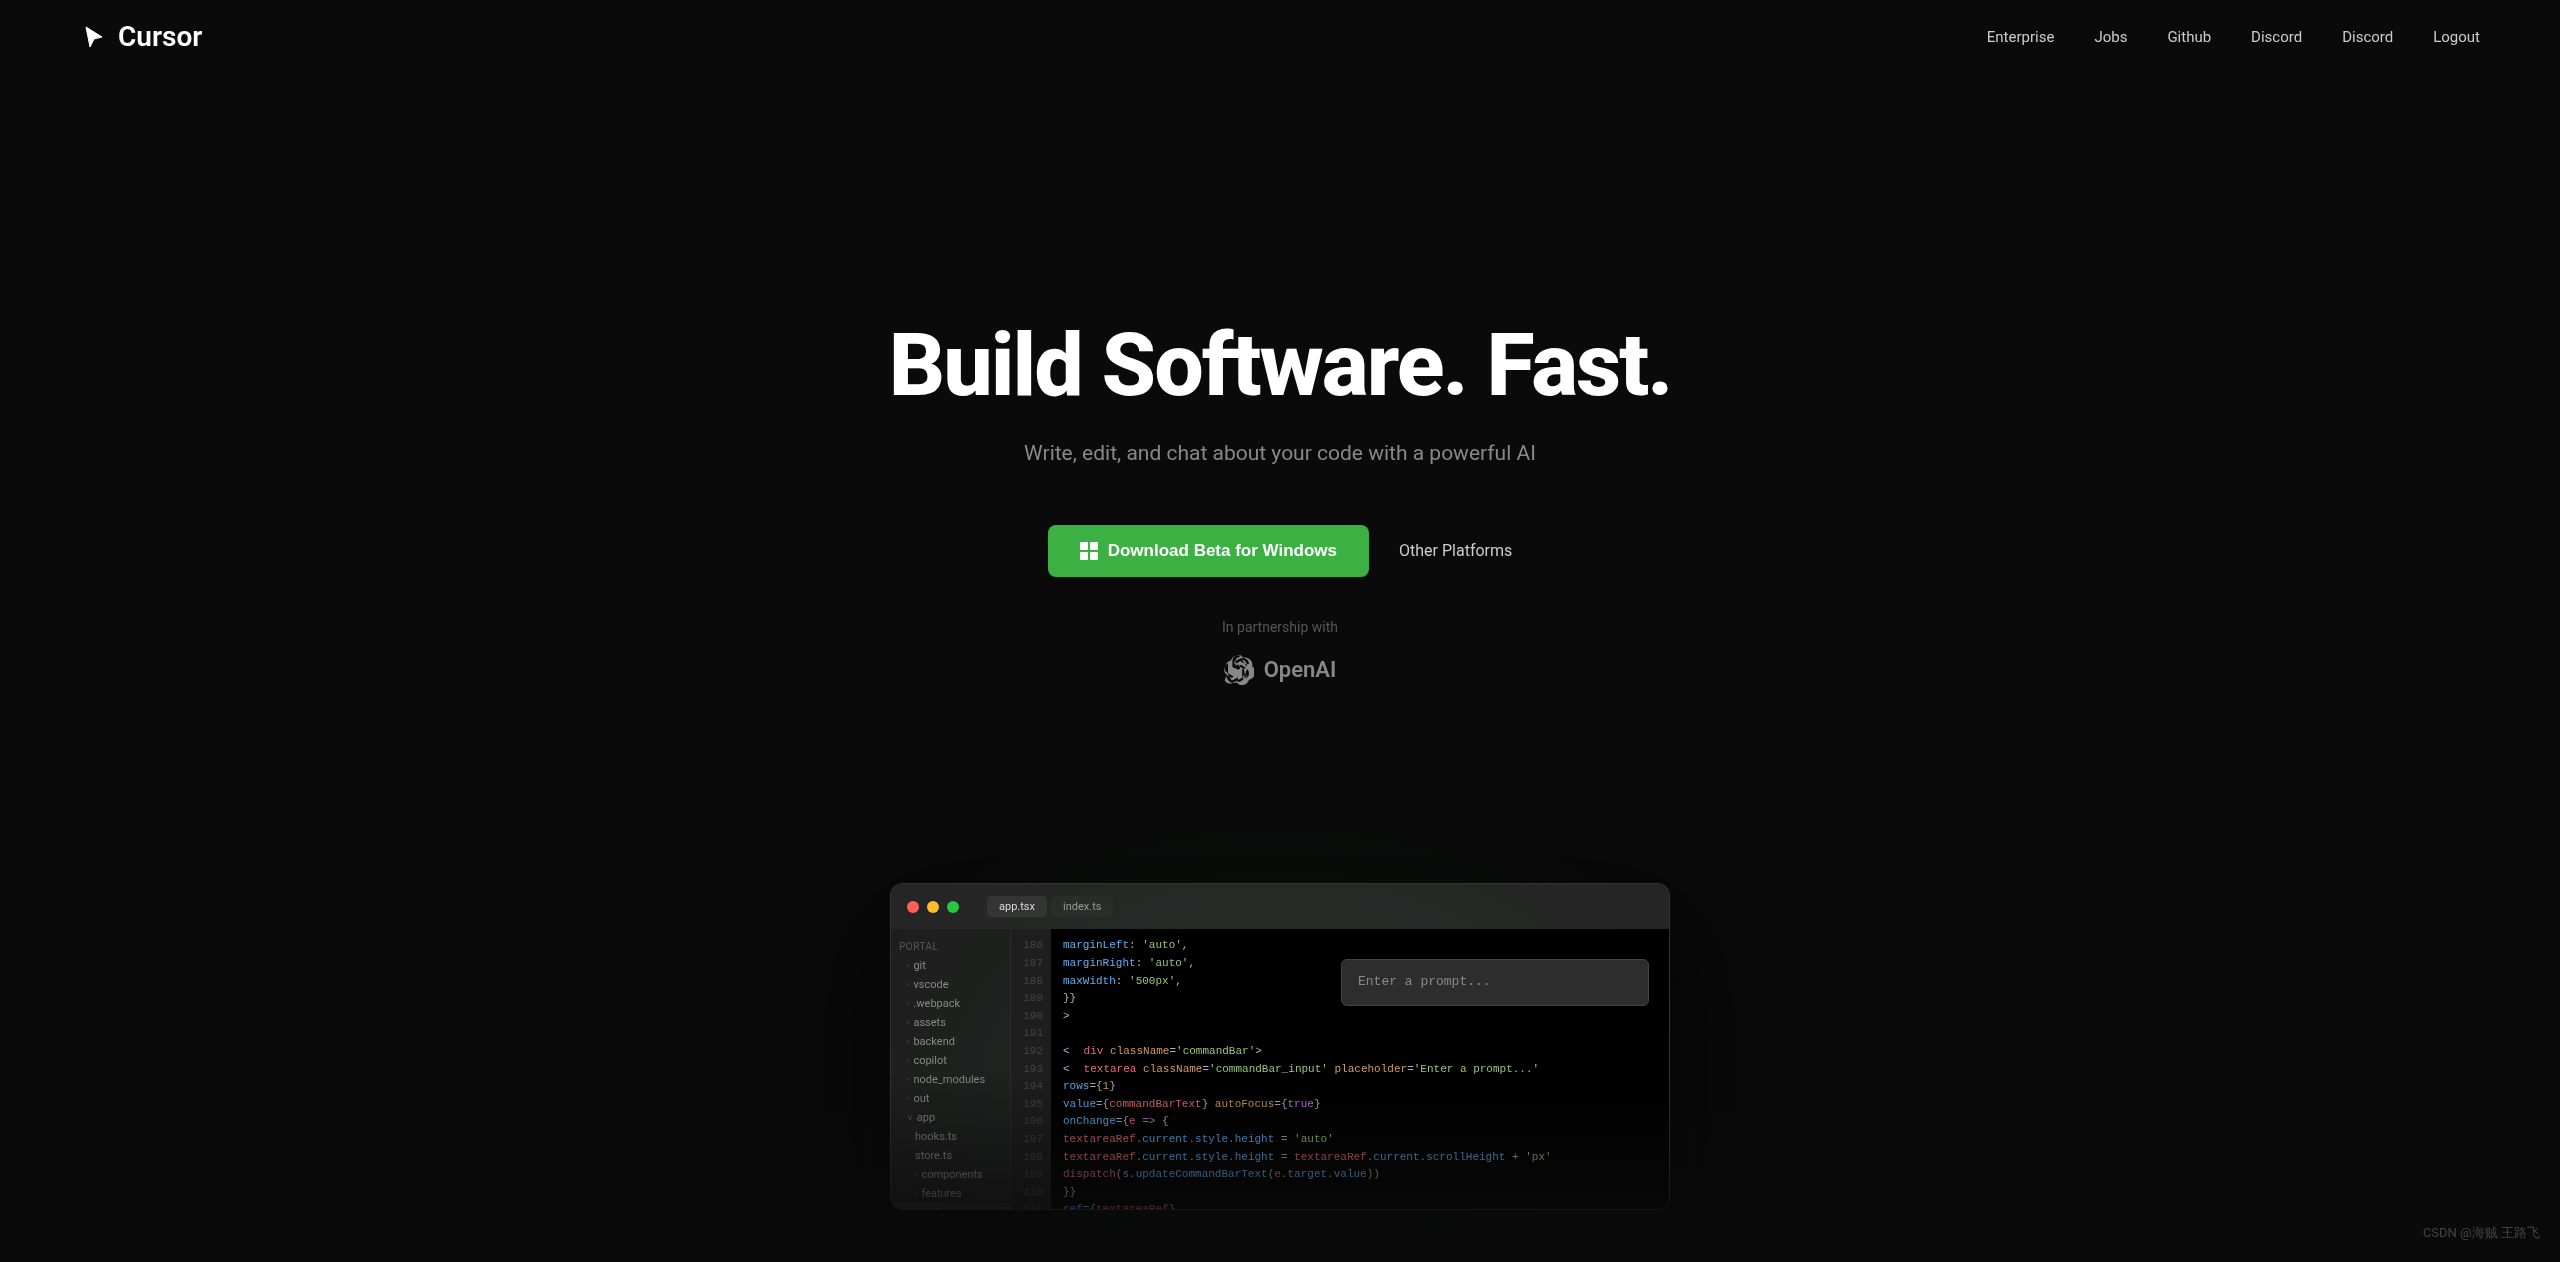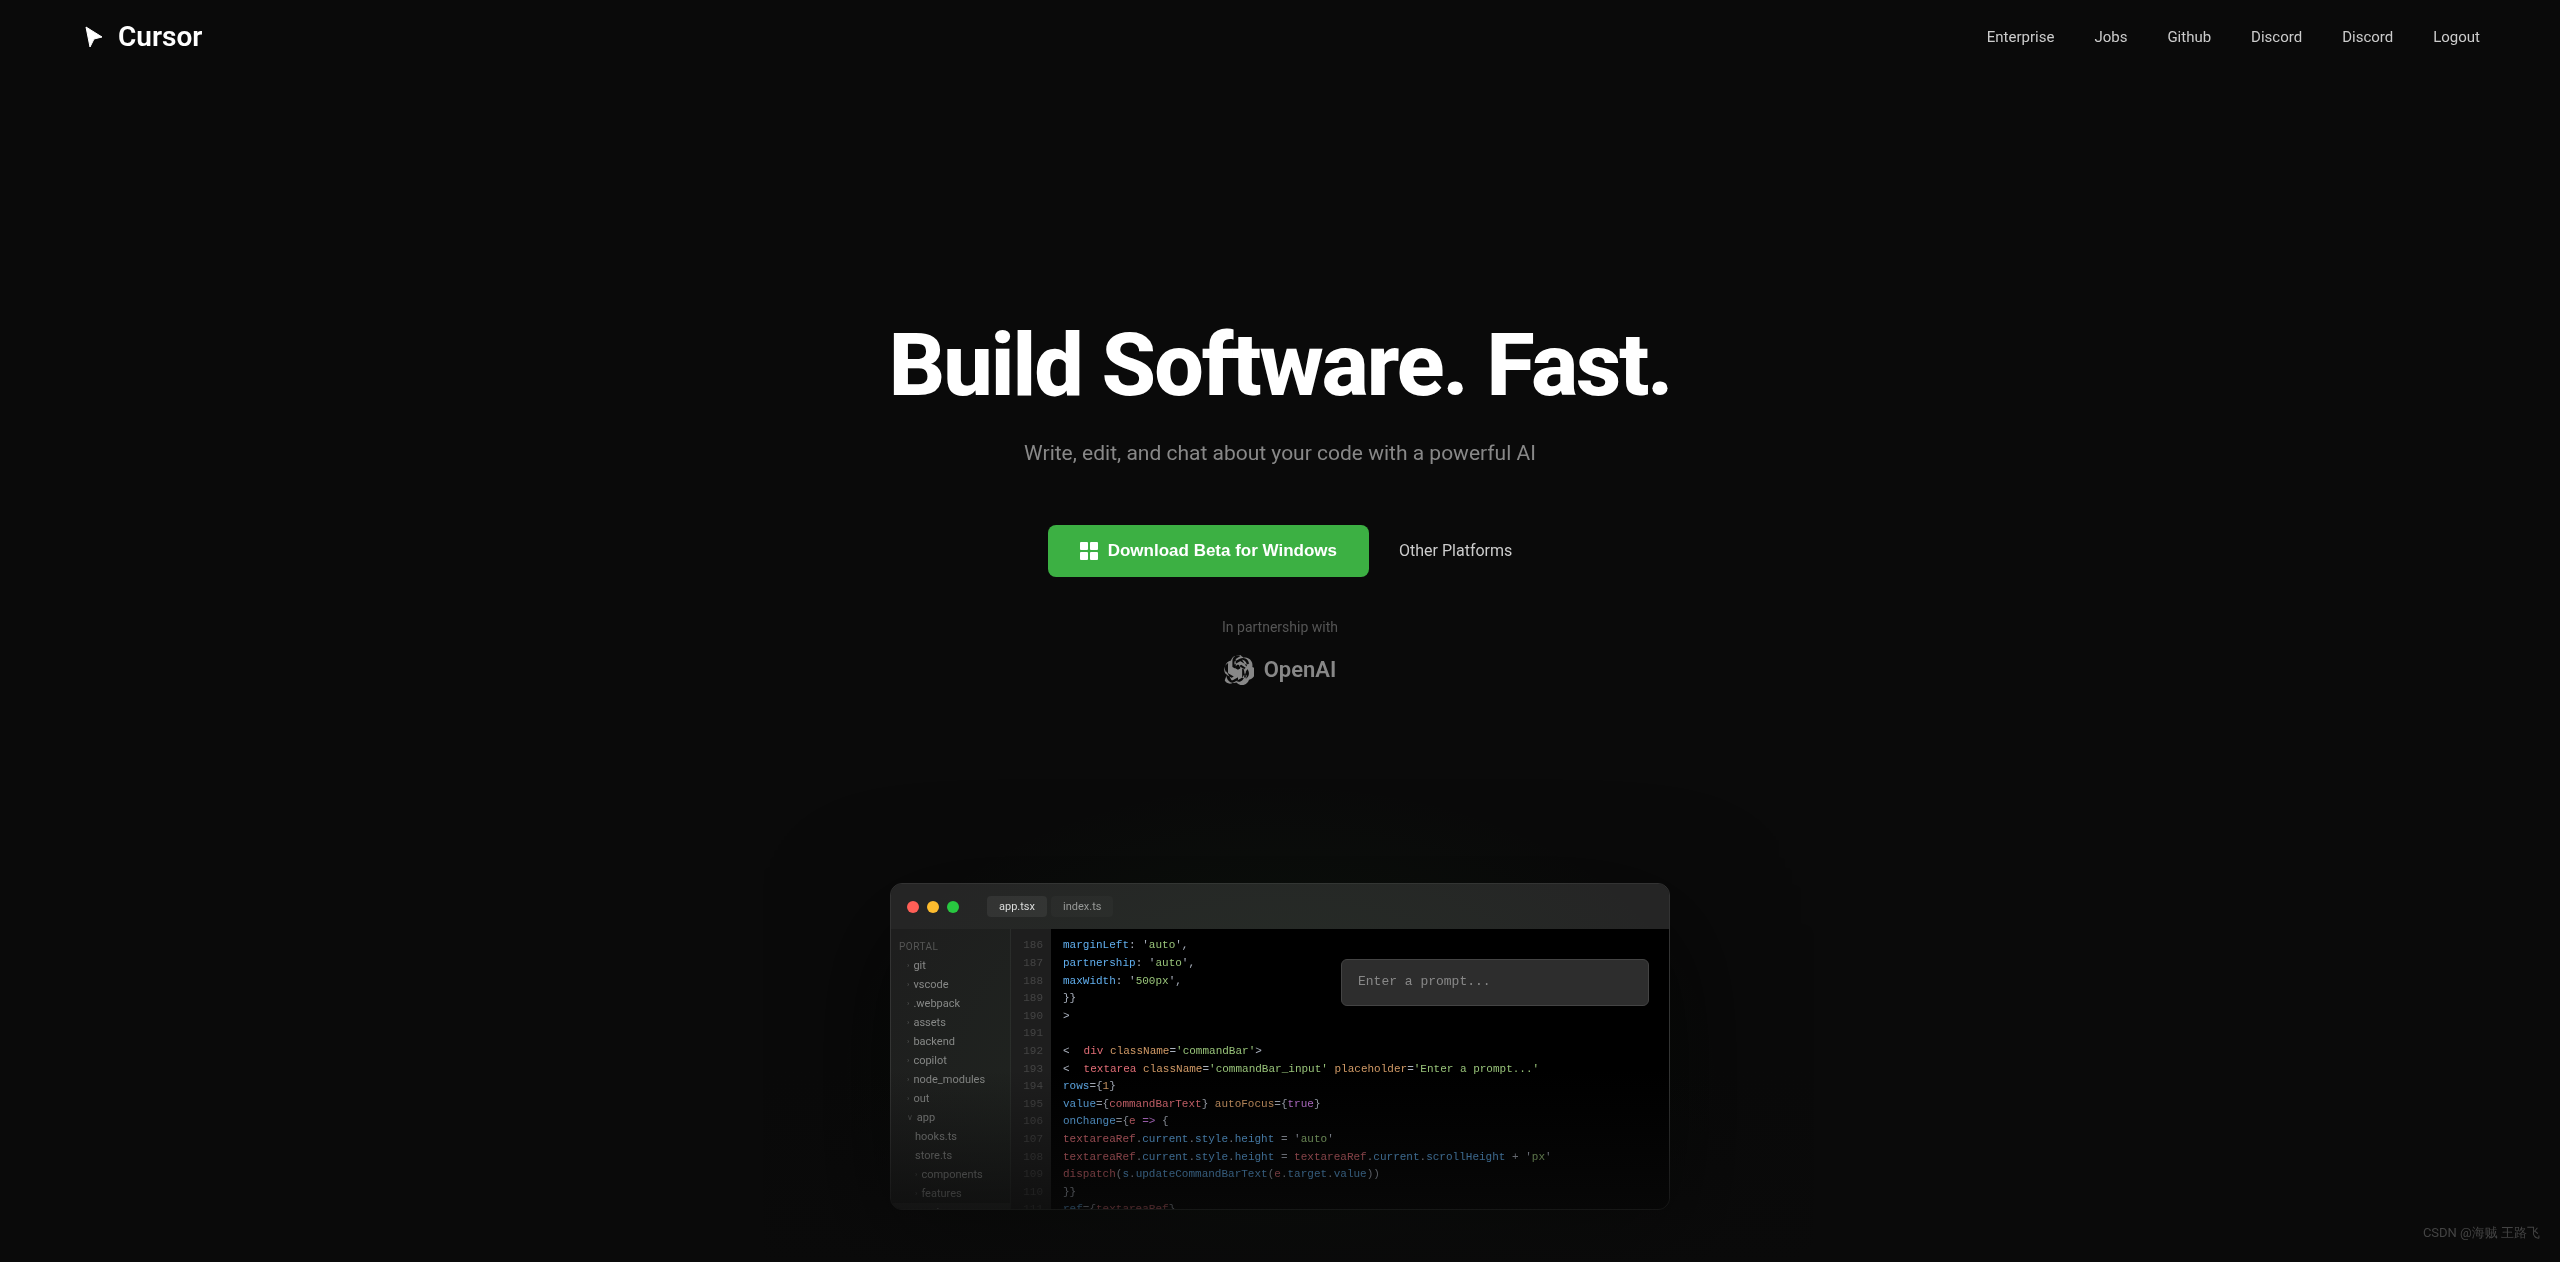--- a/index.html
+++ b/index.html
@@ -465,21 +465,21 @@
           <div>106</div>
             <div>107</div>
             <div>108</div>
             <div>109</div>
             <div>110</div>
           <div>111</div>
 
         </div>
         <div class="editor-code">
           <div class="code-line"><span class="code-property">marginLeft</span><span class="code-punctuation">: '</span><span class="code-string">auto</span><span class="code-punctuation">',</span></div>
-          <div class="code-line"><span class="code-property">partnership</span><span class="code-punctuation">: '</span><span class="code-string">auto</span><span class="code-punctuation">',</span></div>
+          <div class="code-line"><span class="code-property">marginRight</span><span class="code-punctuation">: '</span><span class="code-string">auto</span><span class="code-punctuation">',</span></div>
           <div class="code-line"><span class="code-property">maxWidth</span><span class="code-punctuation">: '</span><span class="code-string">500px</span><span class="code-punctuation">',</span></div>
           <div class="code-line"><span class="code-punctuation">  }}</span></div>
           <div class="code-line"><span class="code-punctuation">  &gt;</span></div>
           <div class="code-line">&nbsp;</div>
           <div class="code-line"><span class="code-punctuation">  &lt;</span><span class="code-tag">div</span> <span class="code-attr">className</span><span class="code-punctuation">=</span><span class="code-string">'commandBar'</span><span class="code-punctuation">&gt;</span></div>
           <div class="code-line"><span class="code-punctuation">    &lt;</span><span class="code-tag">textarea</span> <span class="code-attr">className</span><span class="code-punctuation">=</span><span class="code-string">'commandBar_input'</span> <span class="code-attr">placeholder</span><span class="code-punctuation">=</span><span class="code-string">'Enter a prompt...'</span></div>
           <div class="code-line"><span class="code-property">      rows</span><span class="code-punctuation">={</span><span class="code-number">1</span><span class="code-punctuation">}</span></div>
           <div class="code-line"><span class="code-property">      value</span><span class="code-punctuation">={</span><span class="code-variable">commandBarText</span><span class="code-punctuation">}</span> <span class="code-attr">autoFocus</span><span class="code-punctuation">={</span><span class="code-keyword">true</span><span class="code-punctuation">}</span></div>
           <div class="code-line"><span class="code-property">      onChange</span><span class="code-punctuation">={</span><span class="code-variable">e</span> <span class="code-keyword">=&gt;</span> <span class="code-punctuation">{</span></div>
           <div class="code-line"><span class="code-variable">        textareaRef</span><span class="code-punctuation">.</span><span class="code-property">current</span><span class="code-punctuation">.</span><span class="code-property">style</span><span class="code-punctuation">.</span><span class="code-property">height</span> <span class="code-punctuation">= '</span><span class="code-string">auto</span><span class="code-punctuation">'</span></div>

